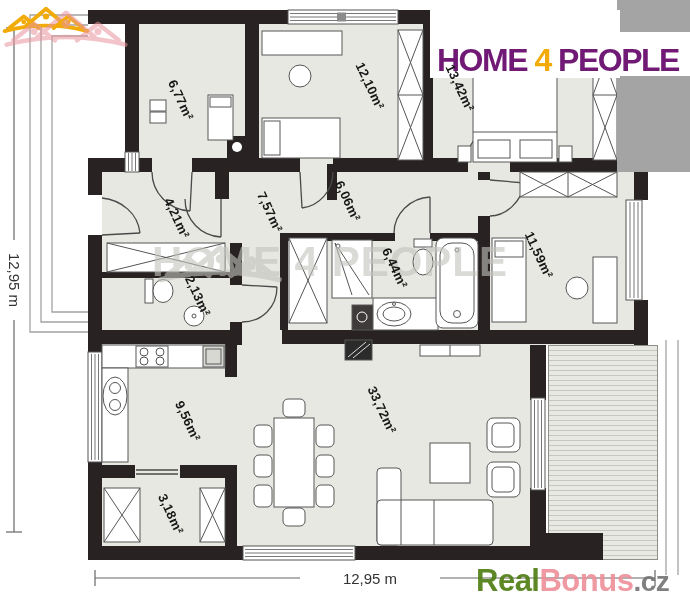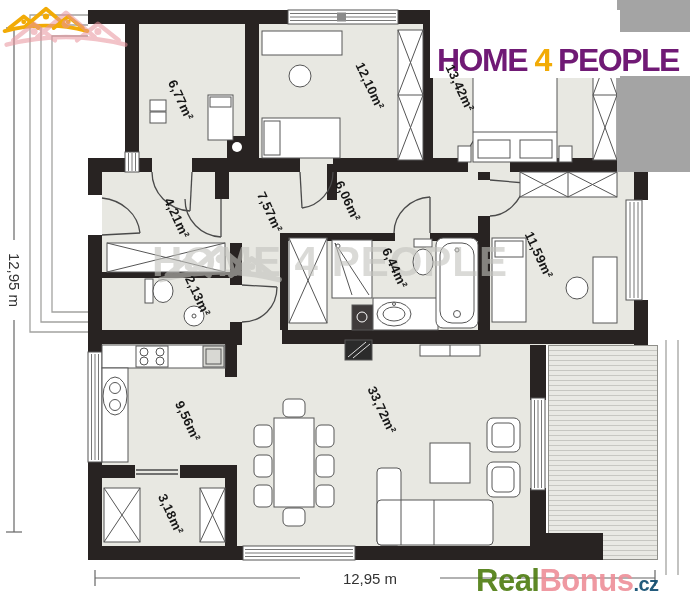--- a/index.html
+++ b/index.html
@@ -21,21 +21,21 @@
   .logo-text{position:absolute;left:437px;top:42px;width:253px;font-weight:700;font-size:32px;
              letter-spacing:-1.5px;white-space:nowrap;}
   .logo-text .red{color:#701a75;} .logo-text .yellow{color:#f2ab06;}
   .wm-center{position:absolute;left:150px;top:238px;width:360px;text-align:center;opacity:.6;}
   .wm-center .wm-icon{width:140px;height:46px;margin:0 auto;}
   .wm-center .wm-text{font-weight:700;font-size:42px;letter-spacing:1px;color:#c3c3be;white-space:nowrap;}
   .wm-corner-icon{position:absolute;left:545px;top:508px;width:132px;height:52px;opacity:.55;}
   .wm-corner-text{position:absolute;left:476px;top:563px;font-weight:700;font-size:31px;
                   letter-spacing:-.5px;white-space:nowrap;opacity:.9;}
   .wm-corner-text .p1{color:#4d7c0f;} .wm-corner-text .p2{color:#ee8e98;}
-  .wm-corner-text .p3{color:#0c4a6e;font-size:20px;}
+  .wm-corner-text .p3{color:#737373;font-size:28px;}
 </style>
 </head>
 <body>
 
 <div id="stage">
 
   <div class="terrace"></div>
 
   <svg width="690" height="600" viewBox="0 0 690 600">
 

